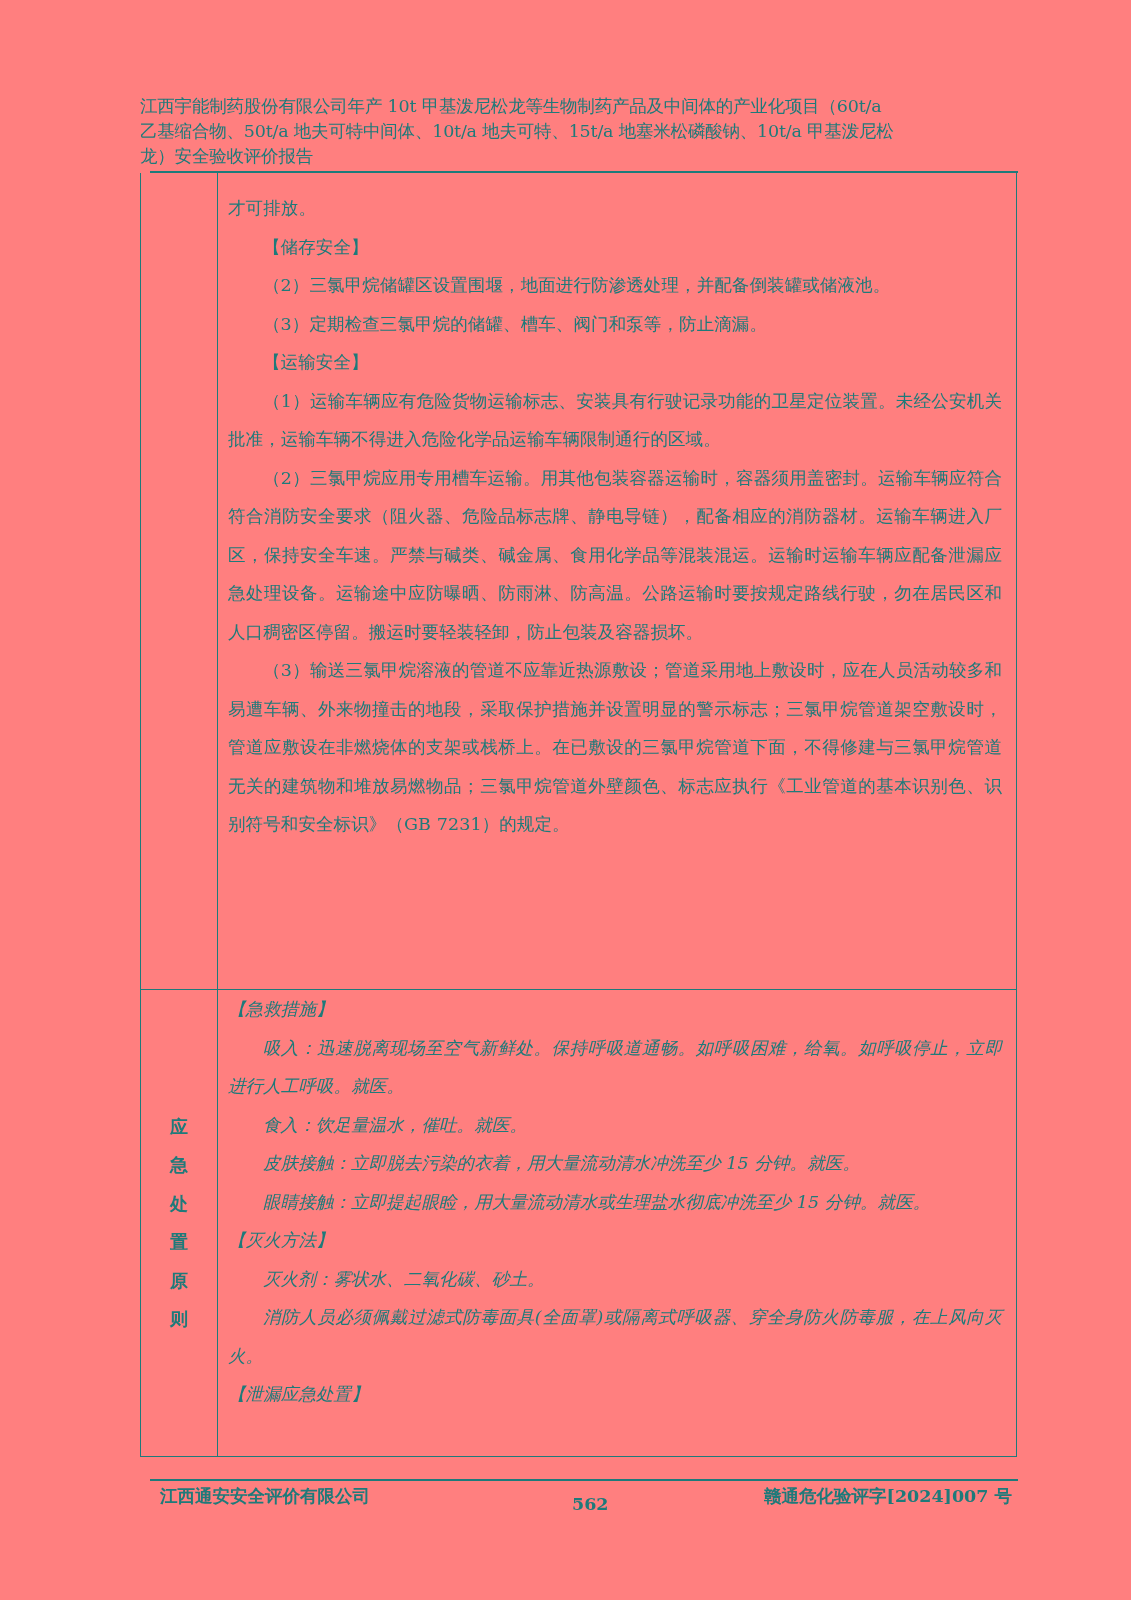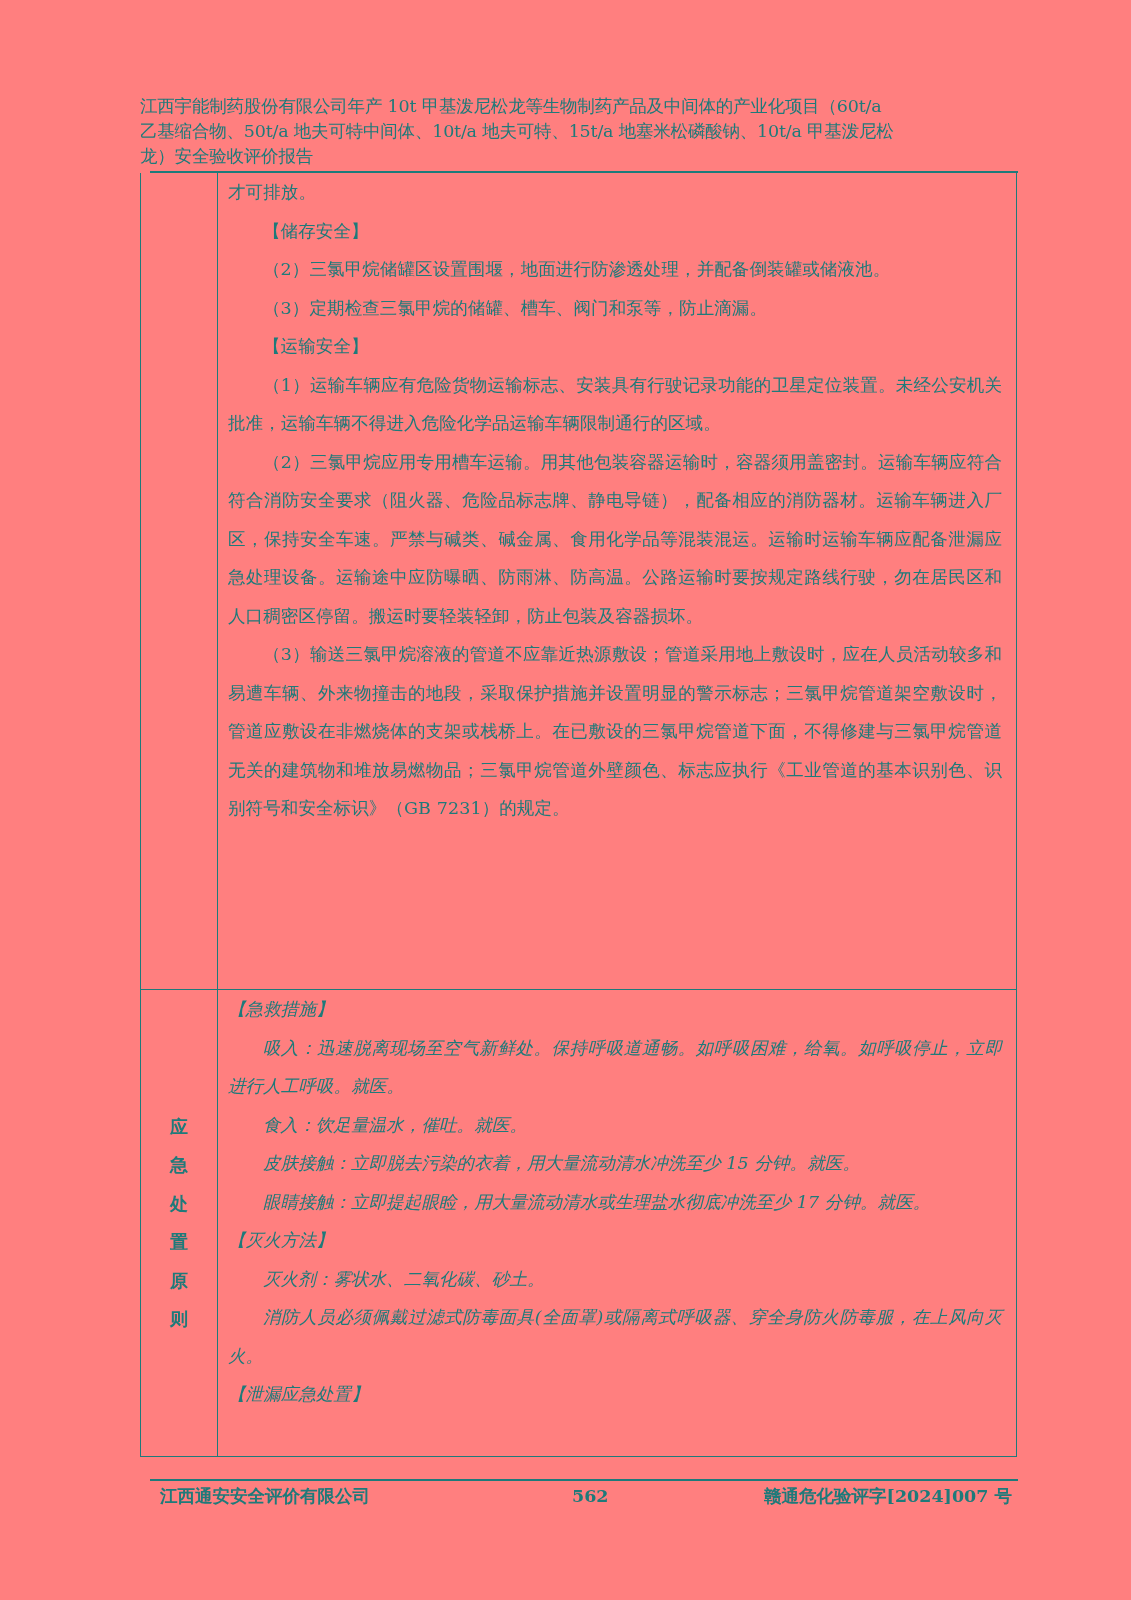--- a/index.html
+++ b/index.html
@@ -79,21 +79,21 @@
       text-indent: 0;
     }
     .p.indent {
       text-indent: 2em;
     }
     .p.indent-head {
       text-indent: 2em;
       font-family: Liberation Serif, serif;
     }
     .row1 .content-cell {
-      padding-top: 0px;
+      padding-top: 16px;
       padding-bottom: 10px;
     }
     .row2 .content-cell {
       padding-top: 0px;
       padding-bottom: 4px;
       font-style: italic;
     }
     .row1 { height: 816px; }
     .row2 { height: 466px; }
     .footer-rule {
@@ -108,21 +108,21 @@
       position: absolute;
       left: 160px;
       top: 1481px;
       width: 858px;
       height: 30px;
       font-size: 17.5px;
       line-height: 30px;
       font-weight: bold;
     }
     .footer .left { position: absolute; left: 0; }
-    .footer .center { position: absolute; left: 412px; }
+    .footer .center { position: absolute; left: 412px; margin-top: 8px; }
     .footer .right { position: absolute; right: 6px; }
   </style>
 </head>
 <body>
 
 <div class="header">
   <div>江西宇能制药股份有限公司年产 10t 甲基泼尼松龙等生物制药产品及中间体的产业化项目（60t/a</div>
   <div>乙基缩合物、50t/a 地夫可特中间体、10t/a 地夫可特、15t/a 地塞米松磷酸钠、10t/a 甲基泼尼松</div>
   <div>龙）安全验收评价报告</div>
 </div>
@@ -150,21 +150,21 @@
       <span class="label-char">处</span>
       <span class="label-char">置</span>
       <span class="label-char">原</span>
       <span class="label-char">则</span>
     </div>
     <div class="content-cell">
       <p class="p">【急救措施】</p>
       <p class="p indent">吸入：迅速脱离现场至空气新鲜处。保持呼吸道通畅。如呼吸困难，给氧。如呼吸停止，立即进行人工呼吸。就医。</p>
       <p class="p indent">食入：饮足量温水，催吐。就医。</p>
       <p class="p indent">皮肤接触：立即脱去污染的衣着，用大量流动清水冲洗至少 15 分钟。就医。</p>
-      <p class="p indent">眼睛接触：立即提起眼睑，用大量流动清水或生理盐水彻底冲洗至少 17 分钟。就医。</p>
+      <p class="p indent">眼睛接触：立即提起眼睑，用大量流动清水或生理盐水彻底冲洗至少 15 分钟。就医。</p>
       <p class="p">【灭火方法】</p>
       <p class="p indent">灭火剂：雾状水、二氧化碳、砂土。</p>
       <p class="p indent">消防人员必须佩戴过滤式防毒面具(全面罩)或隔离式呼吸器、穿全身防火防毒服，在上风向灭火。</p>
       <p class="p">【泄漏应急处置】</p>
     </div>
   </div>
 </div>
 
 <div class="footer-rule"></div>
 <div class="footer">

